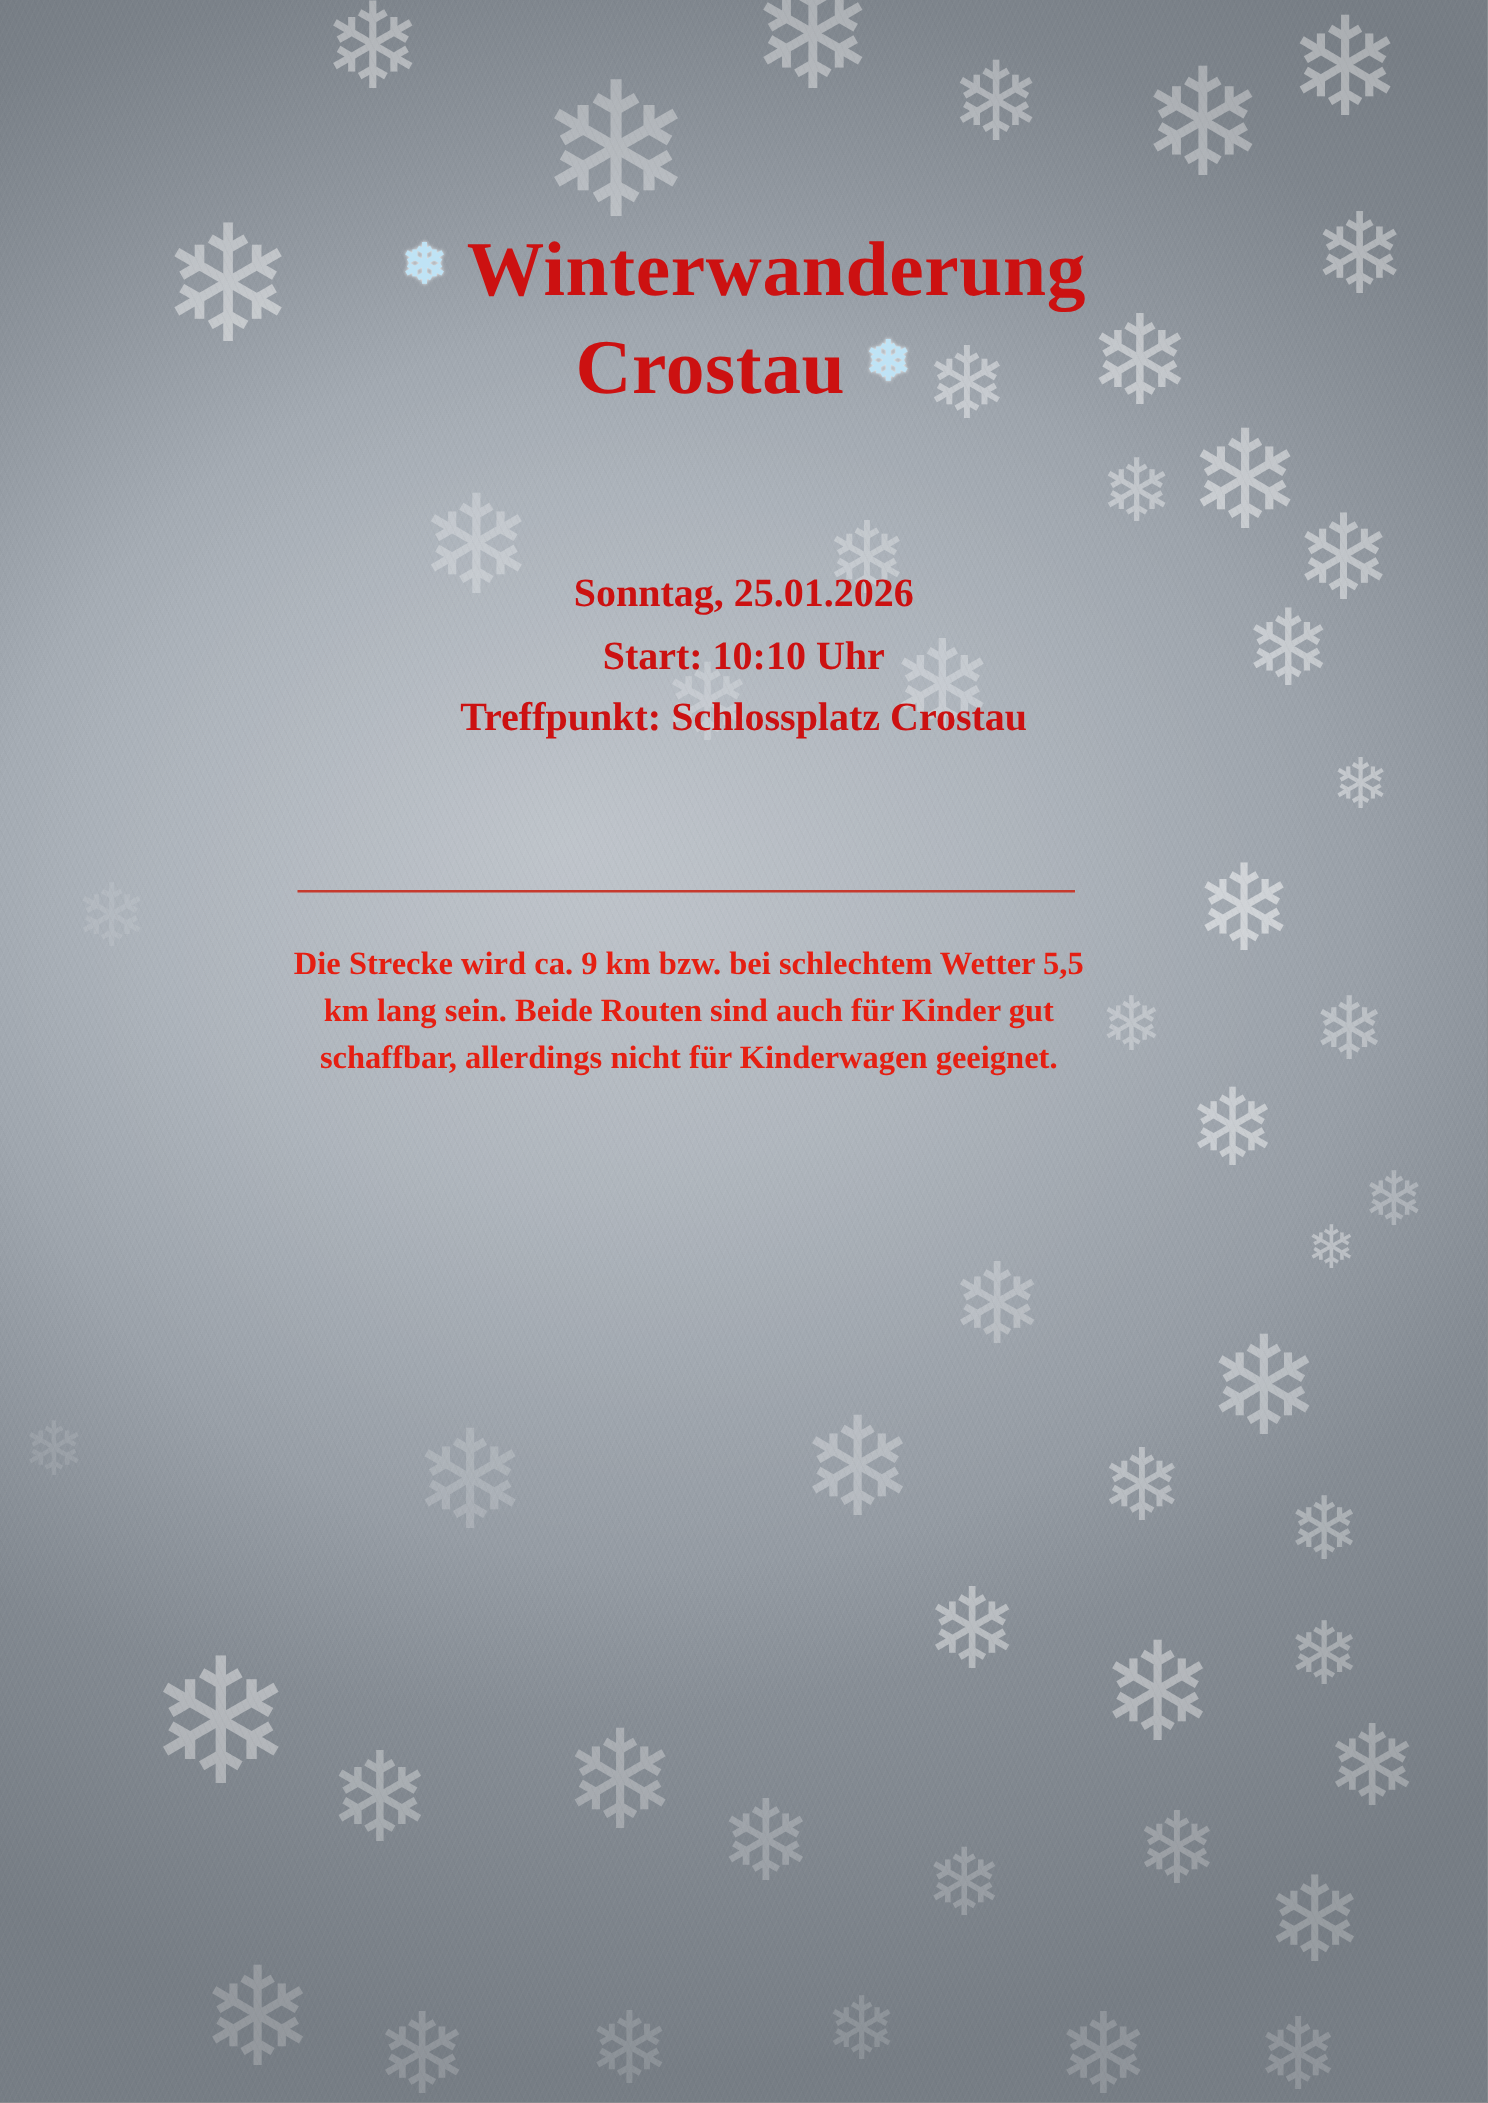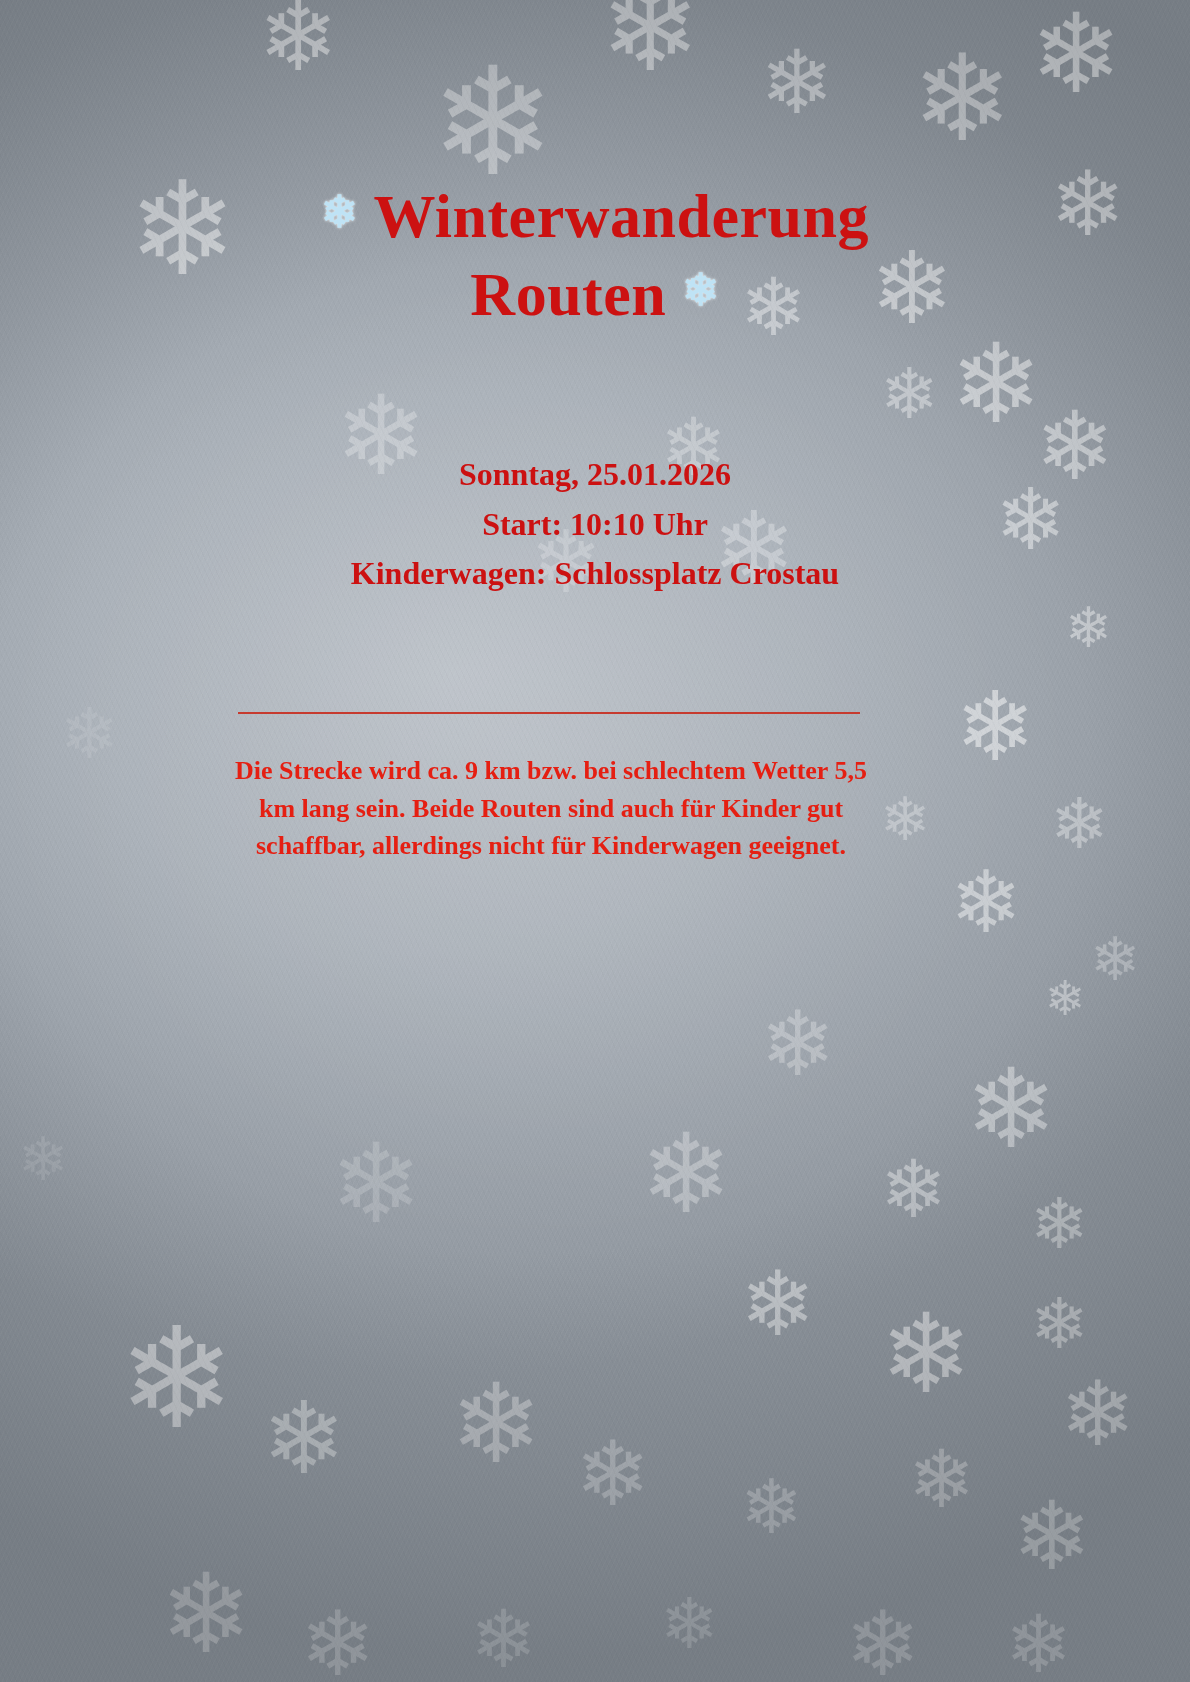--- a/index.html
+++ b/index.html
@@ -179,27 +179,27 @@
     <span class="flake" style="left:60px; top:700px; font-size:70px; opacity:0.1;">❄</span>
   </div>
 
   <div class="texture"></div>
   <div class="vignette"></div>
 
   <div class="content">
 
     <div class="title-block">
       <span class="title-line"><span class="title-flake">❄</span> <span>Winterwanderung</span></span>
-      <span class="title-line"><span>Routen</span> <span class="title-flake">❄</span></span>
+      <span class="title-line"><span>Crostau</span> <span class="title-flake">❄</span></span>
     </div>
 
     <div class="when-block">
       <div>Sonntag, 25.01.2026</div>
       <div>Start: 10:10 Uhr</div>
-      <div>Kinderwagen: Schlossplatz Crostau</div>
+      <div>Treffpunkt: Schlossplatz Crostau</div>
     </div>
 
     <div class="rule"></div>
 
     <div class="body-block">
       <p>Die Strecke wird ca. 9 km bzw. bei schlechtem Wetter 5,5 km lang sein.  Beide Routen sind auch für Kinder gut schaffbar, allerdings nicht für Kinderwagen geeignet.</p>
     </div>
 
 
   </div>

